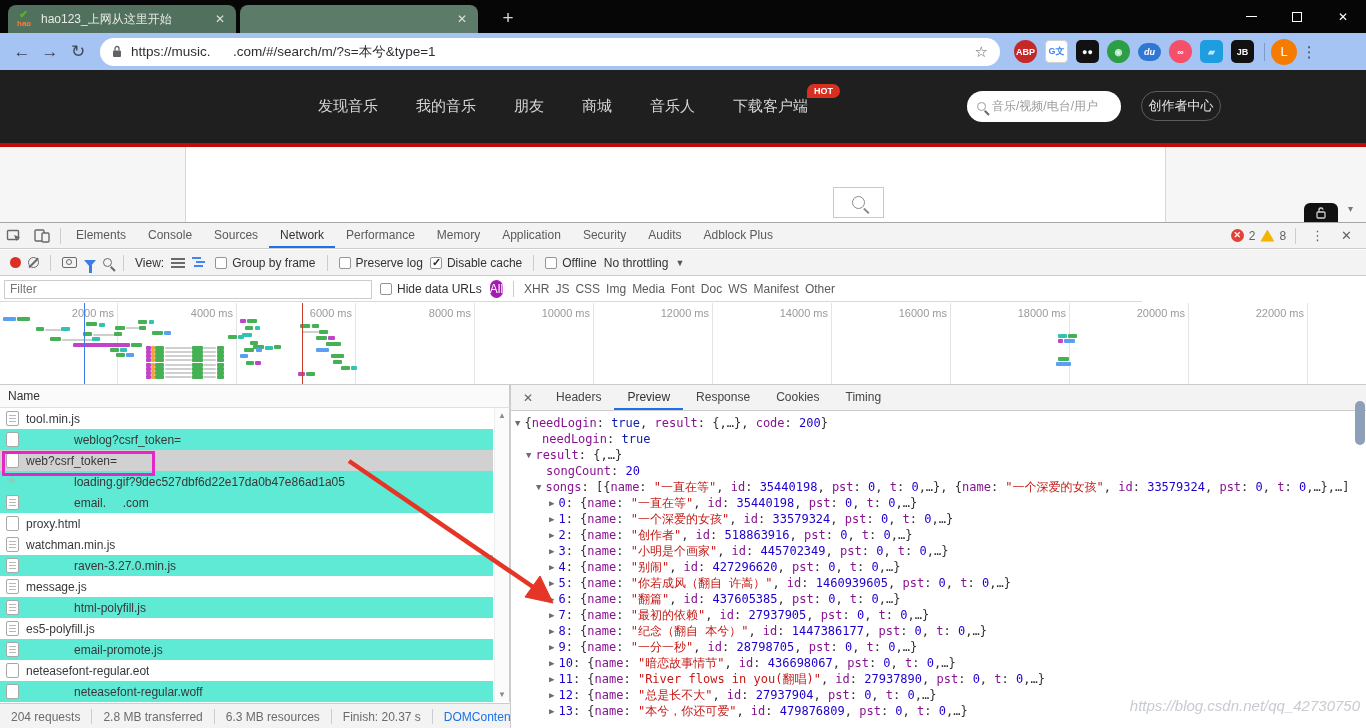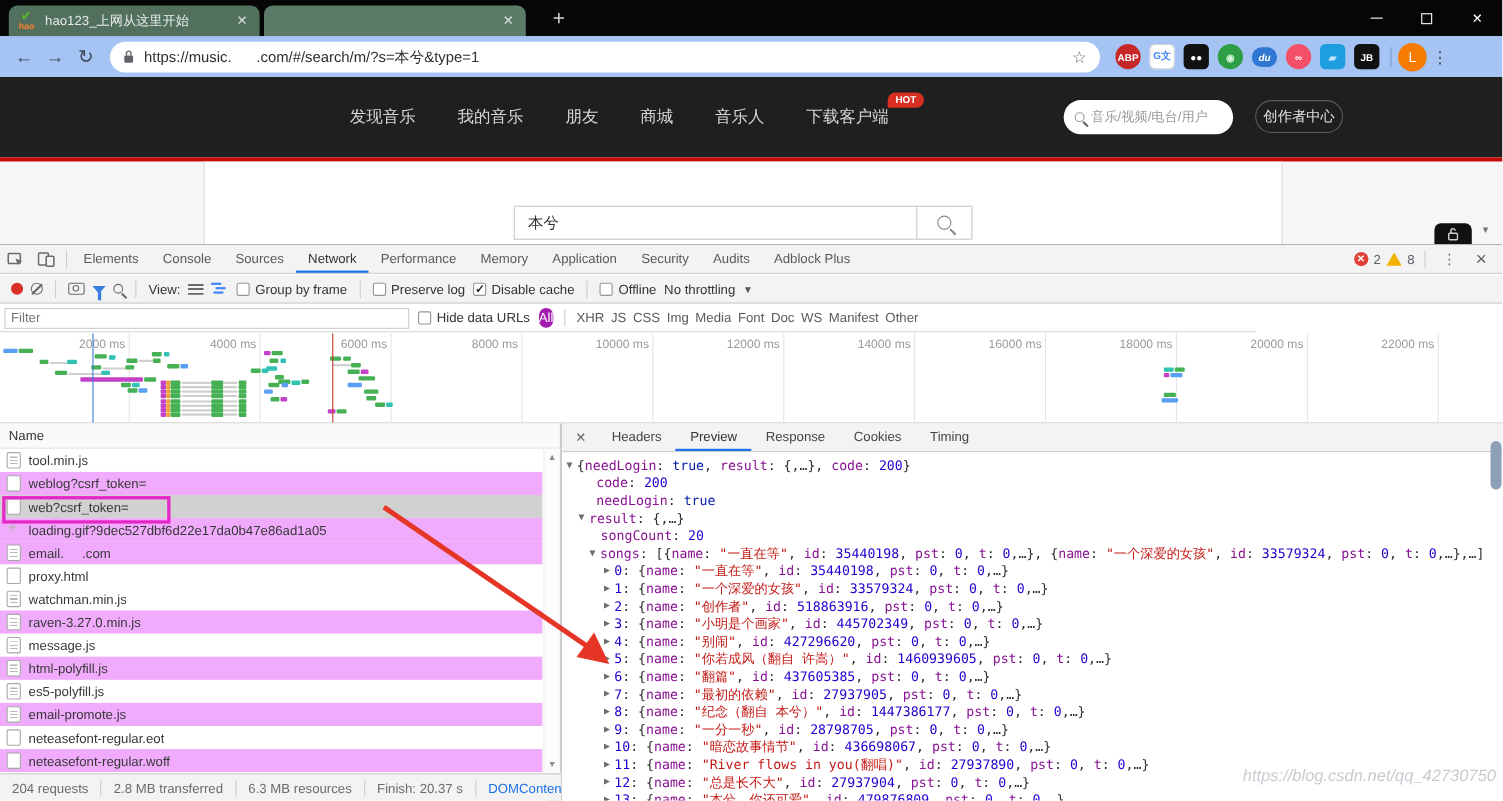--- a/index.html
+++ b/index.html
@@ -97,21 +97,21 @@
 
   .dt-overview{position:absolute;left:0;top:80px;width:1366px;height:82px;background:#fff;border-bottom:1px solid #ccc;overflow:hidden;}
   .gline{position:absolute;top:0;width:1px;height:82px;background:#e4e4e4;}
   .glabel{position:absolute;top:4px;width:92px;text-align:right;color:#9a9a9a;font-size:11px;}
   .bar{position:absolute;border-radius:1px;}
   .evline{position:absolute;top:0;width:1px;height:82px;}
 
   .nhdr{position:absolute;left:0;top:162px;width:510px;height:23px;background:#fafafa;border-bottom:1px solid #e0e0e0;border-right:1px solid #ccc;line-height:22px;padding-left:8px;color:#333;}
   .reqs{position:absolute;left:0;top:185px;width:510px;height:294px;border-right:1px solid #ccc;overflow:hidden;background:#fff;}
   .req{height:21px;display:flex;align-items:center;width:493px;}
-  .req.odd{background:#f0abfc;}
+  .req.odd{background:#5eead4;gap:48px;}
   .req.sel{background:#d1d1d1;}
   .ic{width:13px;height:15px;position:relative;flex:none;margin:0 7px 0 6px;}
   .ic.plain,.ic.script{border:1px solid #a8a8a8;background:#fff;border-radius:2px;}
   .ic.script::after{content:"";position:absolute;left:2px;right:2px;top:3px;height:8px;background:repeating-linear-gradient(to bottom,#b9b9b9 0 1px,transparent 1px 3px);}
   .ic.gif::after{content:"✳";color:#b5b5b5;font-size:11px;position:absolute;top:0;left:1px;}
   .rname{font-size:12px;color:#383838;white-space:pre;overflow:hidden;}
   .lscroll{position:absolute;left:494px;top:185px;width:16px;height:294px;background:#fbfbfb;border-right:1px solid #ccc;border-left:1px solid #ededed;}
   .lscroll .up,.lscroll .dn{position:absolute;left:0;width:14px;text-align:center;color:#8a8a8a;font-size:8px;}
   .lscroll .up{top:3px;}.lscroll .dn{bottom:3px;}
   .lthumb{position:absolute;left:2px;top:295px;width:11px;height:46px;background:#c6c6c6;border-radius:5px;}
@@ -209,21 +209,20 @@
     <div class="msearch">
       <span class="mag" style="border-color:#9b9b9b"></span>
       <span class="ph">音乐/视频/电台/用户</span>
     </div>
     <div class="creator">创作者中心</div>
   </div>
   <div class="redline"></div>
 
   <div class="pagearea">
     <div class="whitebox"></div>
-    <input class="psearch" value="本兮" style="">
     <div class="psearchbtn">
       <span class="mag big"></span>
     </div>
     <div class="playerlock">
       <svg width="10" height="12" viewBox="0 0 10 12">
           <rect x="1" y="5" width="8" height="6" rx="1" fill="none" stroke="#cfcfcf" stroke-width="1.3"></rect>
           <path d="M3 5V3.2a2 2 0 014-.4" fill="none" stroke="#cfcfcf" stroke-width="1.3"></path>
         </svg>
     </div>
     <span class="ptri">▾</span>
@@ -551,21 +550,20 @@
       <div class="dtabs" id="detail-tabs">
         <span class="dclose">✕</span>
       <span class="dtab2">Headers</span>
           <span class="dtab2 act">Preview</span>
           <span class="dtab2">Response</span>
           <span class="dtab2">Cookies</span>
           <span class="dtab2">Timing</span>
         </div>
       <div class="jsonpane" id="json-pane" style="padding-top: 3px;">
           <div class="jline" style="padding-left: 4px;"><span class="tw">▼</span><span>{<span class="jk">needLogin</span>: <span class="jb">true</span>, <span class="jk">result</span>: {,…}, <span class="jk">code</span>: <span class="jn">200</span>}</span></div>
-          <div class="jline" style="padding-left: 31px;"><span><span class="jk">code</span>: <span class="jn">200</span></span></div>
           <div class="jline" style="padding-left: 31px;"><span><span class="jk">needLogin</span>: <span class="jb">true</span></span></div>
           <div class="jline" style="padding-left: 15px;"><span class="tw">▼</span><span><span class="jk">result</span>: {,…}</span></div>
           <div class="jline" style="padding-left: 35px;"><span><span class="jk">songCount</span>: <span class="jn">20</span></span></div>
           <div class="jline" style="padding-left: 25px;"><span class="tw">▼</span><span><span class="jk">songs</span>: [{<span class="jk">name</span>: <span class="js">"一直在等"</span>, <span class="jk">id</span>: <span class="jn">35440198</span>, <span class="jk">pst</span>: <span class="jn">0</span>, <span class="jk">t</span>: <span class="jn">0</span>,…}, {<span class="jk">name</span>: <span class="js">"一个深爱的女孩"</span>, <span class="jk">id</span>: <span class="jn">33579324</span>, <span class="jk">pst</span>: <span class="jn">0</span>, <span class="jk">t</span>: <span class="jn">0</span>,…},…]</span></div>
           <div class="jline" style="padding-left: 38px;"><span class="tw">▶</span><span><span class="jk"><span class="jn">0</span></span>: {<span class="jk">name</span>: <span class="js">"一直在等"</span>, <span class="jk">id</span>: <span class="jn">35440198</span>, <span class="jk">pst</span>: <span class="jn">0</span>, <span class="jk">t</span>: <span class="jn">0</span>,…}</span></div>
           <div class="jline" style="padding-left: 38px;"><span class="tw">▶</span><span><span class="jk"><span class="jn">1</span></span>: {<span class="jk">name</span>: <span class="js">"一个深爱的女孩"</span>, <span class="jk">id</span>: <span class="jn">33579324</span>, <span class="jk">pst</span>: <span class="jn">0</span>, <span class="jk">t</span>: <span class="jn">0</span>,…}</span></div>
           <div class="jline" style="padding-left: 38px;"><span class="tw">▶</span><span><span class="jk"><span class="jn">2</span></span>: {<span class="jk">name</span>: <span class="js">"创作者"</span>, <span class="jk">id</span>: <span class="jn">518863916</span>, <span class="jk">pst</span>: <span class="jn">0</span>, <span class="jk">t</span>: <span class="jn">0</span>,…}</span></div>
           <div class="jline" style="padding-left: 38px;"><span class="tw">▶</span><span><span class="jk"><span class="jn">3</span></span>: {<span class="jk">name</span>: <span class="js">"小明是个画家"</span>, <span class="jk">id</span>: <span class="jn">445702349</span>, <span class="jk">pst</span>: <span class="jn">0</span>, <span class="jk">t</span>: <span class="jn">0</span>,…}</span></div>
           <div class="jline" style="padding-left: 38px;"><span class="tw">▶</span><span><span class="jk"><span class="jn">4</span></span>: {<span class="jk">name</span>: <span class="js">"别闹"</span>, <span class="jk">id</span>: <span class="jn">427296620</span>, <span class="jk">pst</span>: <span class="jn">0</span>, <span class="jk">t</span>: <span class="jn">0</span>,…}</span></div>
           <div class="jline" style="padding-left: 38px;"><span class="tw">▶</span><span><span class="jk"><span class="jn">5</span></span>: {<span class="jk">name</span>: <span class="js">"你若成风（翻自 许嵩）"</span>, <span class="jk">id</span>: <span class="jn">1460939605</span>, <span class="jk">pst</span>: <span class="jn">0</span>, <span class="jk">t</span>: <span class="jn">0</span>,…}</span></div>

